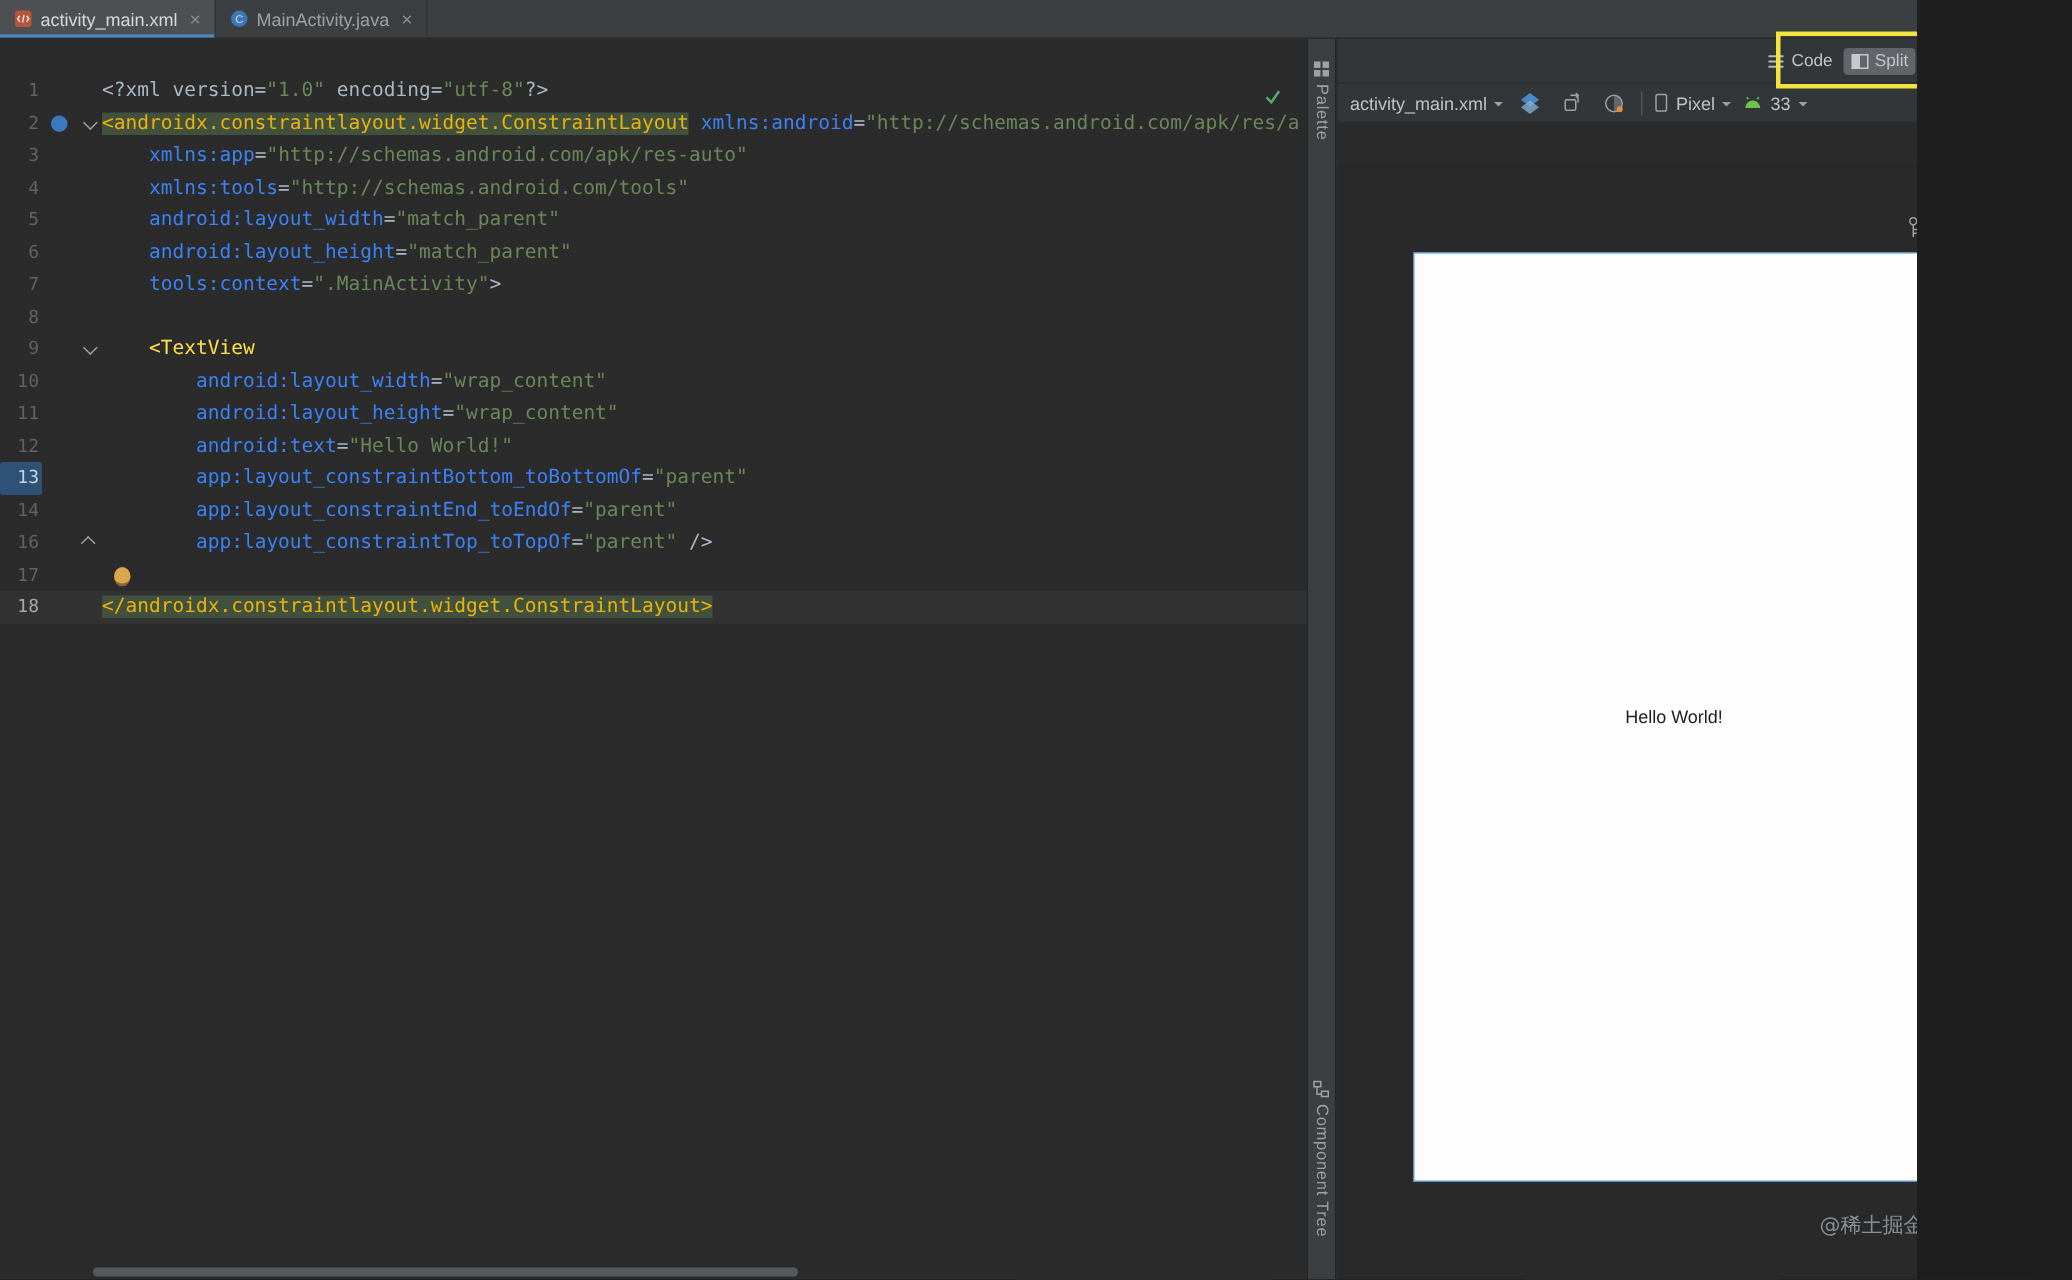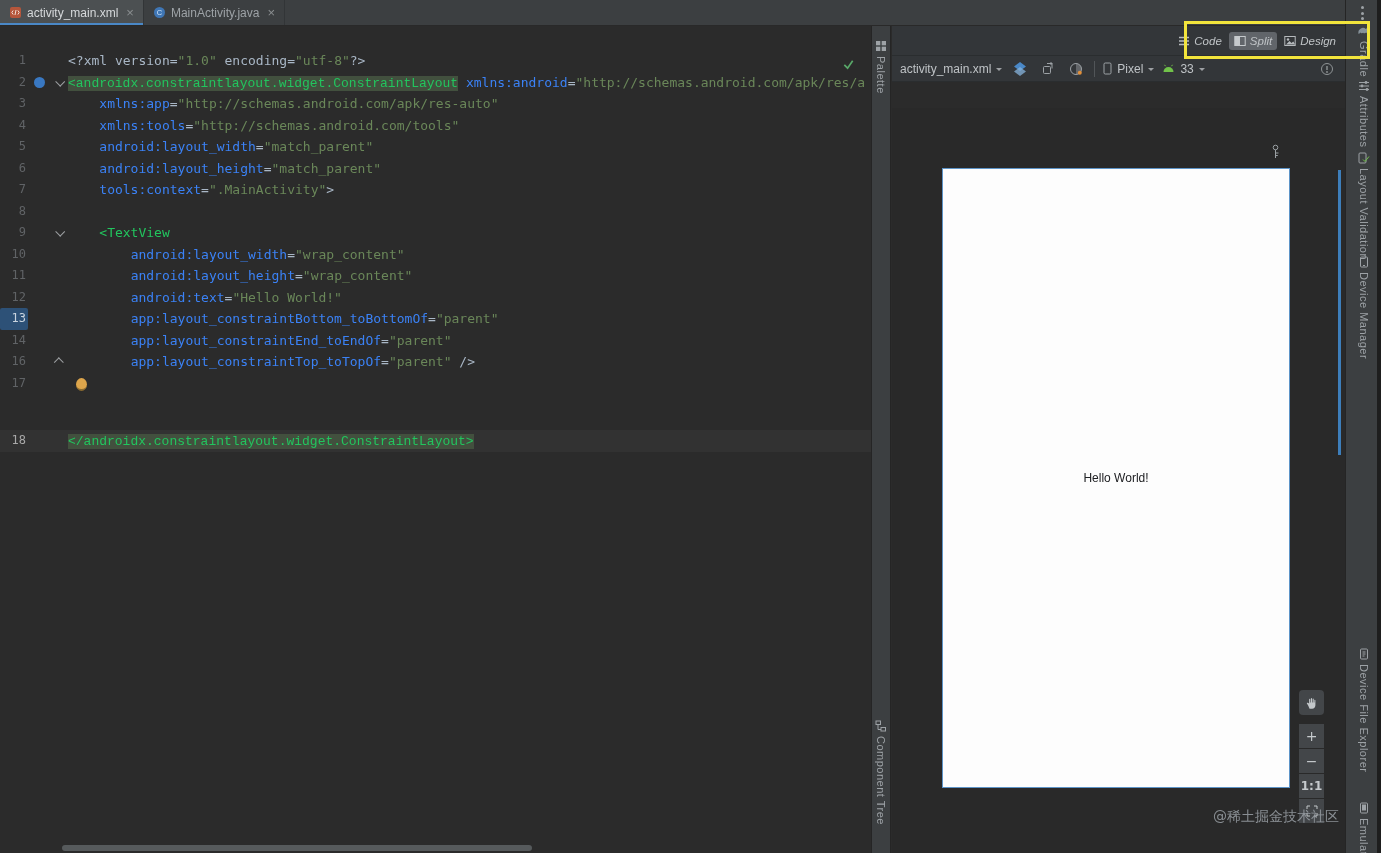--- a/index.html
+++ b/index.html
@@ -1,49 +1,49 @@
 <!DOCTYPE html>
 <html><head>
 <meta charset="utf-8">
 <style>
   html,body{margin:0;padding:0;background:#1e1e1e;}
-  .app{position:relative;width:1377px;height:853px;background:#2b2b2b;overflow:hidden;
+  .app{position:relative;width:1278px;height:853px;background:#2b2b2b;overflow:hidden;
        font-family:"Liberation Sans",sans-serif;color:#bbb;font-size:12px;}
   svg{display:block}
 
   
   .tabbar{position:absolute;left:0;top:0;width:1345px;height:26px;background:#3c3f41;
           border-bottom:1px solid #292929;display:flex;align-items:stretch;box-sizing:border-box;}
   .tab{display:flex;align-items:center;gap:5px;padding:0 9px;font-size:12px;color:#9da2a6;
        border-right:1px solid #323537;position:relative;}
   .tab.active{background:#4c5052;color:#d6d9db;box-shadow:inset 0 -2px 0 #4a88c7;}
   .tab-close{color:#8a8e90;font-size:13px;margin-left:3px;line-height:1;}
 
   
   .editor{position:absolute;left:0;top:26px;width:871px;height:827px;background:#2b2b2b;overflow:hidden;}
   .code-area{position:absolute;left:0;top:24px;right:0;}
   .code-row{display:flex;height:21.5px;line-height:21.5px;font-family:"DejaVu Sans Mono",monospace;
             font-size:13px;white-space:pre;}
-  .code-row.cur{background:#323232;margin-top:36px;}
+  .code-row.cur{background:#323232;}
   .ln{width:26px;text-align:right;color:#606366;font-size:12px;flex:none;padding-right:2px;
       font-family:"DejaVu Sans Mono",monospace;}
   .ln-hl{background:#2d5177;color:#c9d4df;border-radius:2px;}
   .ln-cur{color:#a9a9a9;}
   .gslot{width:22px;flex:none;display:flex;align-items:center;justify-content:center;}
   .fslot{width:18px;flex:none;display:flex;align-items:center;justify-content:center;}
   .comp-dot{width:11px;height:11px;border-radius:50%;background:#3978c2;}
   .fold{width:6px;height:6px;border-right:1.6px solid #9da0a3;border-bottom:1.6px solid #9da0a3;}
   .fold-down{transform:rotate(45deg) translateY(-1px);}
   .fold-up{transform:rotate(-135deg) translateY(-1px);}
   .code-text{flex:1;overflow:hidden;}
   .c-pl{color:#a9b7c6;}
-  .c-tag{color:#22c55e;}
+  .c-tag{color:#fde047;}
   .c-attr{color:#3b82f6;}
   .c-str{color:#6a8759;}
-  .c-hl{color:#22c55e;background:#42503e;font-family:Liberation Mono, monospace;}
+  .c-hl{color:#eab308;background:#42503e;}
   .bulb{display:inline-block;width:11px;height:11px;border-radius:50%;background:#dda54b;
         border-bottom:2px solid #8a6a2f;margin:5px 6px 0 8px;vertical-align:top;}
   .inspect-ok{position:absolute;right:16px;top:32px;}
   .h-scroll{position:absolute;left:0;right:0;bottom:1px;height:7px;}
   .h-thumb{position:absolute;left:62px;width:470px;height:6px;background:#565a5c;border-radius:3px;}
 
   
   .left-strip{position:absolute;left:871px;top:26px;width:20px;height:827px;background:#3c3f41;
               border-left:1px solid #252525;border-right:1px solid #252525;box-sizing:border-box;}
   .strip-tab{position:absolute;left:0;width:100%;display:flex;flex-direction:column;align-items:center;gap:4px;}
@@ -54,21 +54,21 @@
                border-left:1px solid #252525;box-sizing:border-box;overflow:hidden;}
   .more-dots{position:absolute;left:15px;top:6px;display:flex;flex-direction:column;gap:2.5px;}
   .dot{width:3px;height:3px;border-radius:50%;background:#9da2a6;}
   .rstab{position:absolute;left:0;width:100%;display:flex;flex-direction:column;align-items:center;gap:4px;}
   .rs-0{top:24px;} .rs-1{top:80px;} .rs-2{top:152px;} .rs-3{top:256px;} .rs-4{top:648px;} .rs-5{top:802px;}
 
   
   .design{position:absolute;left:892px;top:26px;width:453px;height:827px;background:#2b2b2b;}
   .d-header{position:absolute;left:0;top:0;right:0;height:30px;display:flex;justify-content:flex-end;
             align-items:center;padding-right:4px;box-sizing:border-box;background:#333639;
-            border-bottom:1px solid #2a2d2f;font-style:italic;}
+            border-bottom:1px solid #2a2d2f;}
   .viewmode{display:flex;align-items:center;gap:4px;padding:3px 5px;font-size:11.5px;color:#c0c4c7;
             border-radius:3px;margin-left:2px;}
   .viewmode.selected{background:#61656a;}
   .d-toolbar1,.d-toolbar2{position:absolute;left:0;right:0;height:26px;display:flex;align-items:center;
             padding:0 8px;box-sizing:border-box;gap:8px;background:#333639;}
   .d-toolbar1{top:30px;border-bottom:1px solid #2a2d2f;}
   .d-toolbar2{top:56px;border-bottom:3px solid #a16207;margin-top:29px;}
   .file-select,.device-select,.api-select{display:flex;align-items:center;gap:5px;font-size:12px;color:#bfc3c6;}
   .caret{width:0;height:0;border:3.5px solid transparent;border-top-color:#9da0a3;margin-top:4px;}
   .tb-icon{width:20px;height:20px;display:flex;align-items:center;justify-content:center;}

